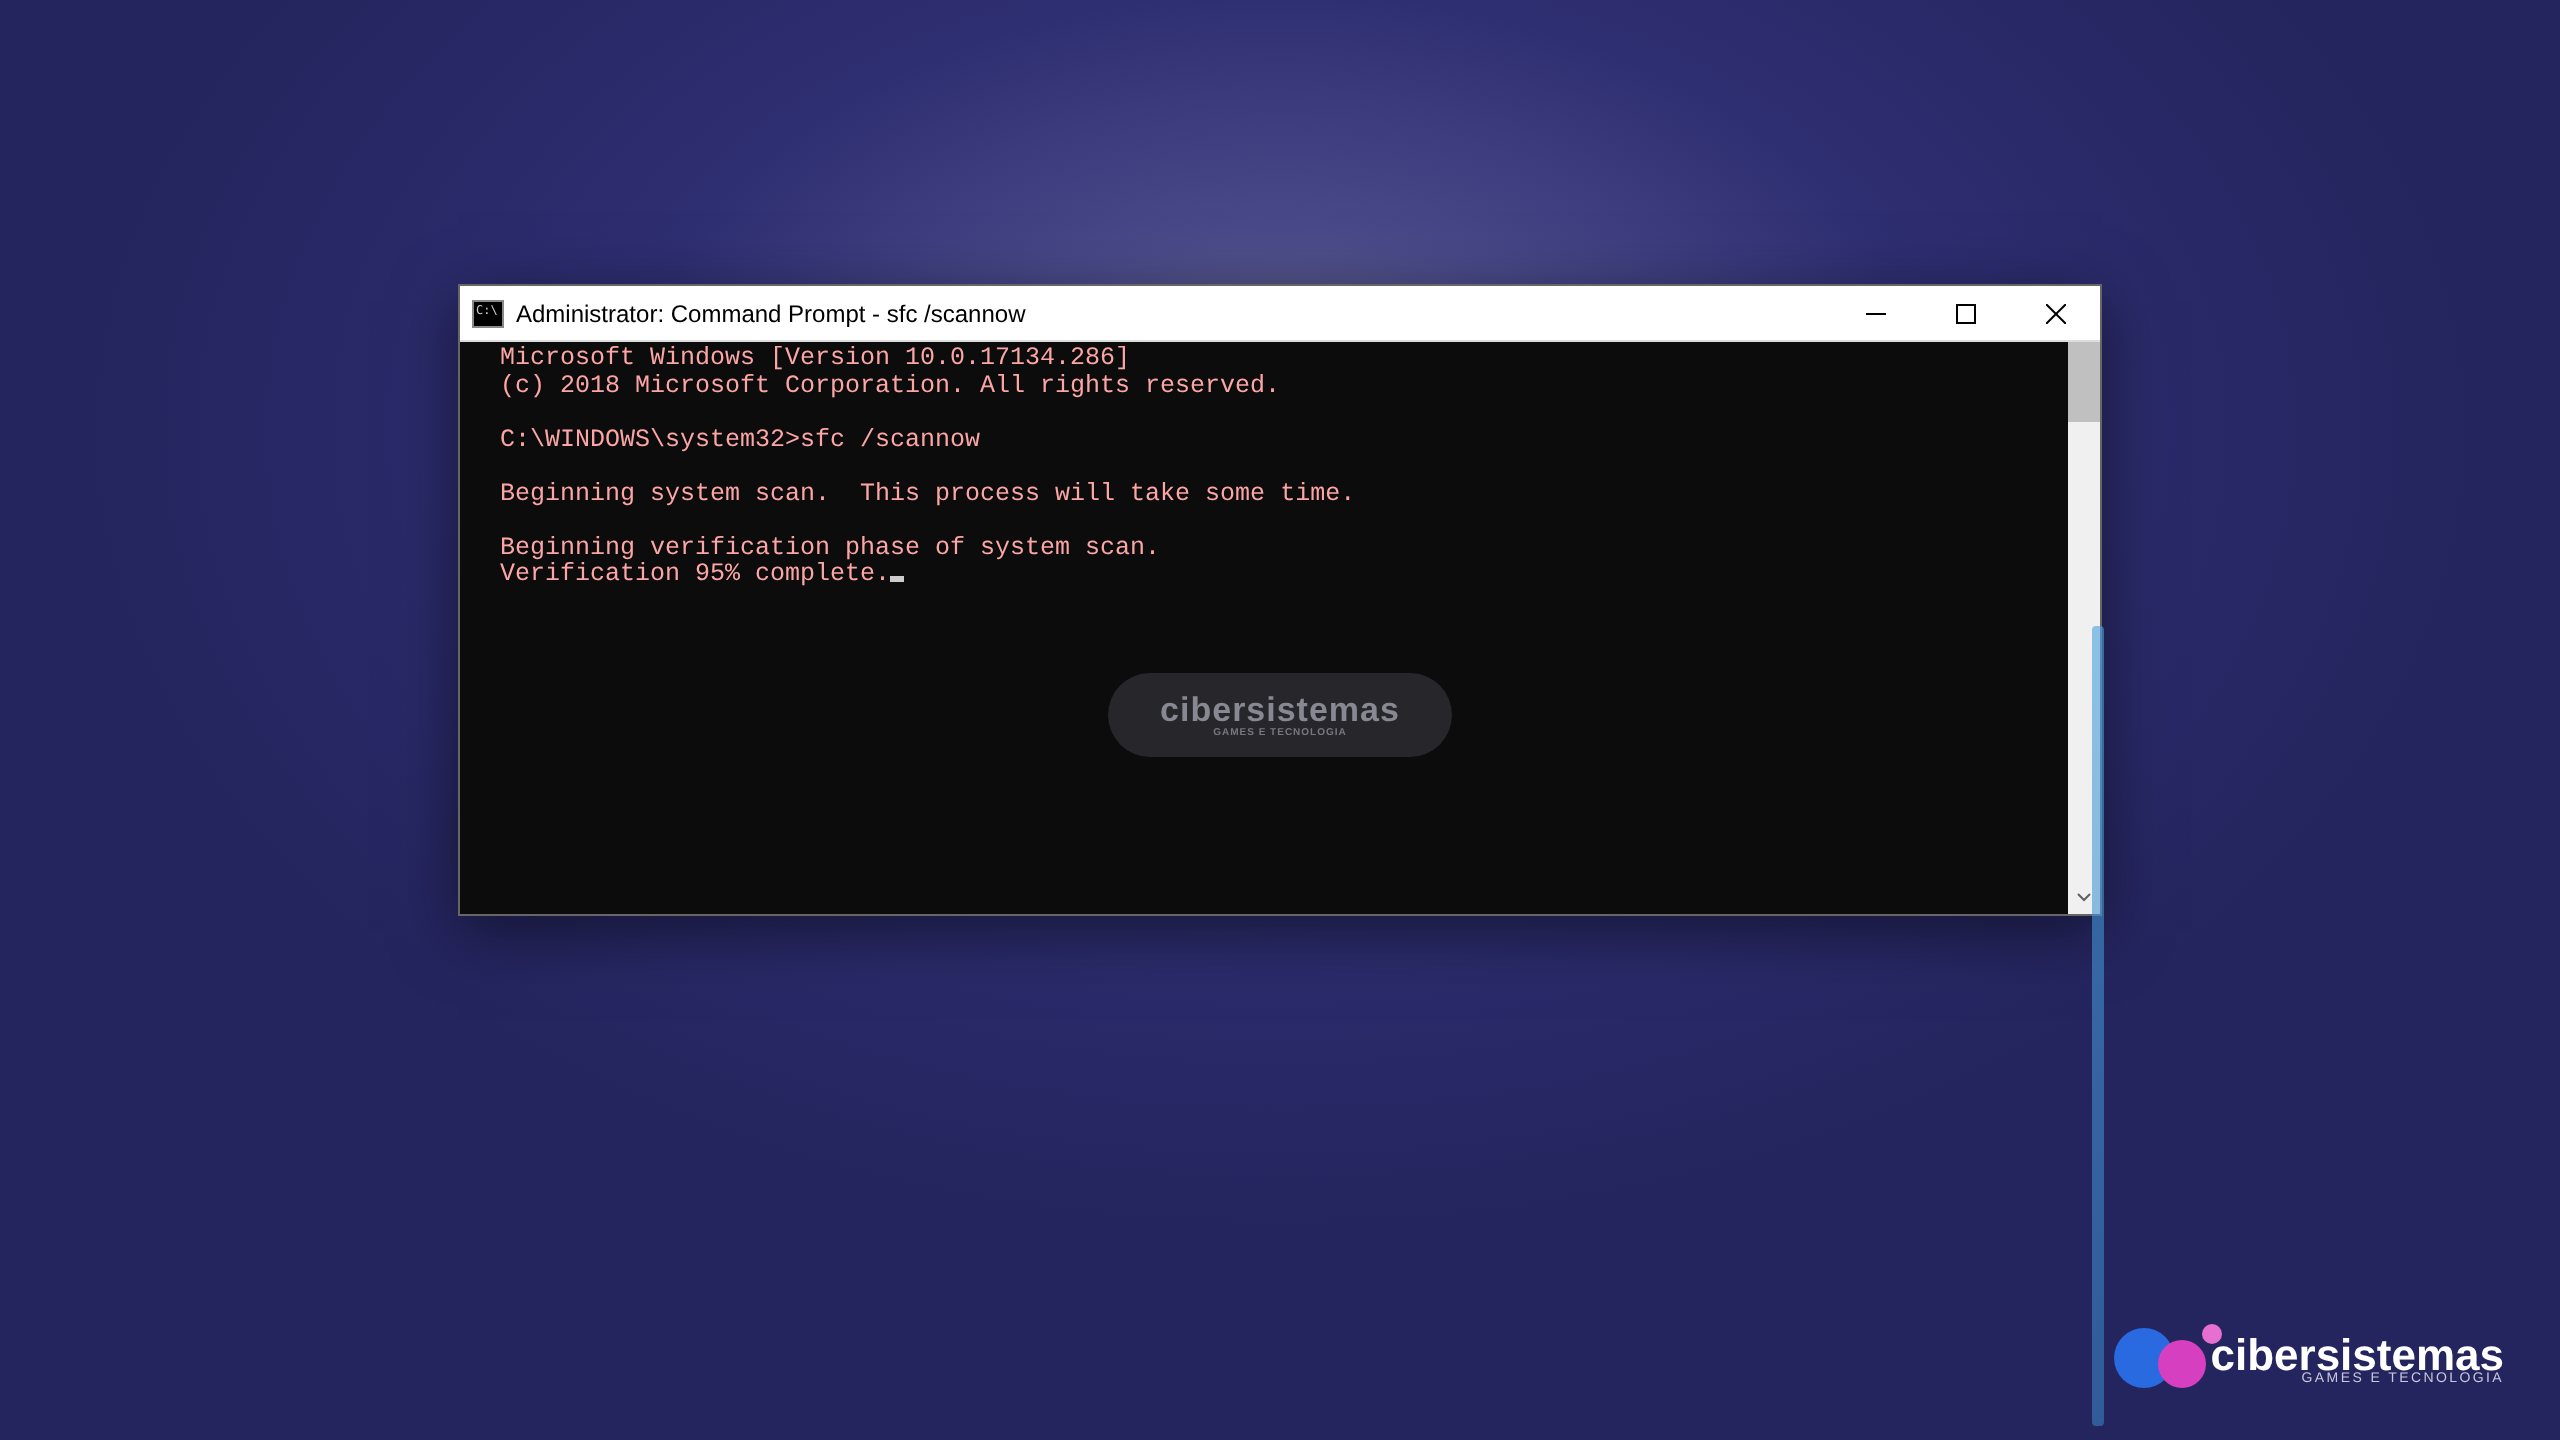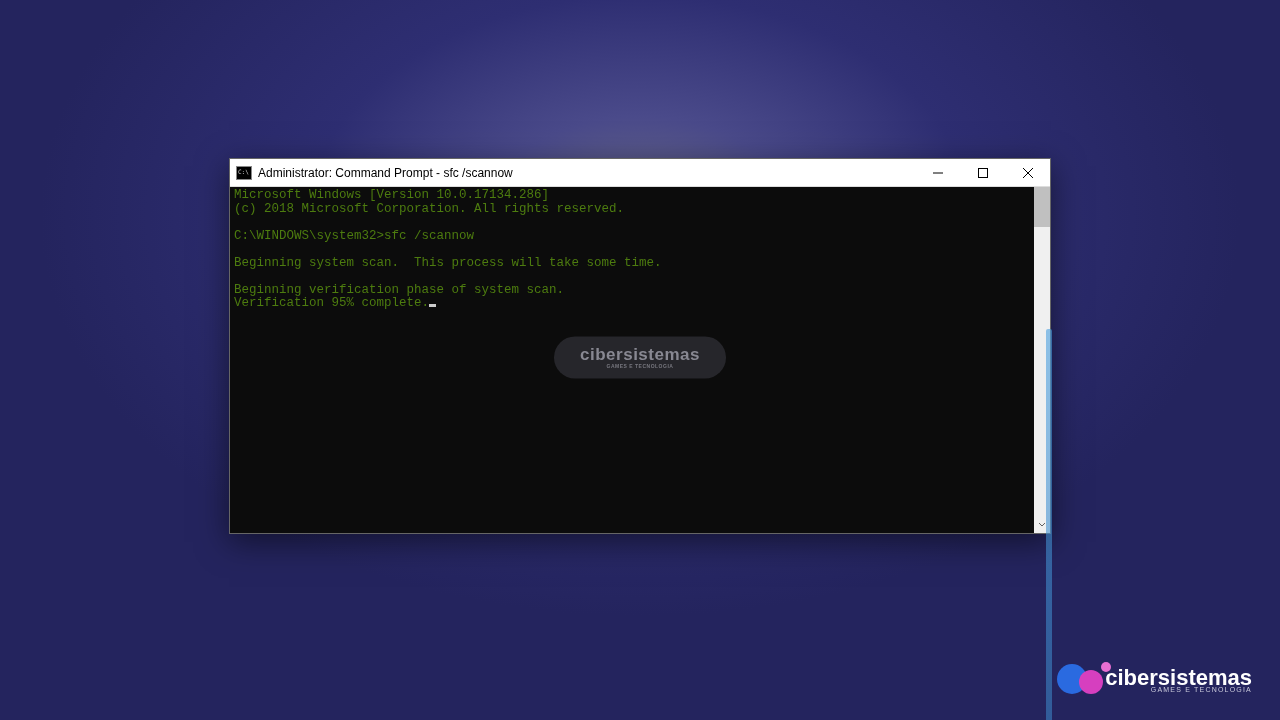--- a/index.html
+++ b/index.html
@@ -5,23 +5,23 @@
     * { margin: 0; padding: 0; box-sizing: border-box; }
     html, body { width: 1280px; height: 720px; overflow: hidden; }
     body {
       background: radial-gradient(ellipse 600px 400px at 50% 30%, #6a6a8a 0%, #4a4a8a 25%, #2e2e72 55%, #24245e 100%);
       position: relative;
       font-family: "Segoe UI", Tahoma, sans-serif;
     }
     .window {
       position: absolute;
       left: 229px;
-      top: 158px;
+      top: 142px;
       width: 822px;
-      height: 376px;
+      height: 316px;
       background: #fff;
       border: 1px solid #666;
       box-shadow: 0 8px 30px rgba(0,0,0,0.5);
       display: flex;
       flex-direction: column;
     }
     .titlebar {
       height: 28px;
       background: #fff;
       display: flex;
@@ -62,25 +62,25 @@
     .winbtn svg { display: block; }
     .terminal-wrap {
       flex: 1;
       display: flex;
       background: #0c0c0c;
       min-height: 0;
     }
     .terminal {
       flex: 1;
       background: #0c0c0c;
-      color: #4d7c0f;
+      color: #fca5a5;
       font-family: Consolas, "Courier New", monospace;
       font-size: 12.5px;
       line-height: 13.5px;
-      padding: 2px 4px;
+      padding: 2px 20px;
       white-space: pre;
       overflow: hidden;
       position: relative;
     }
     .cursor {
       display: inline-block;
       width: 7px; height: 3px;
       background: #cccccc;
       vertical-align: baseline;
       margin-bottom: -1px;

